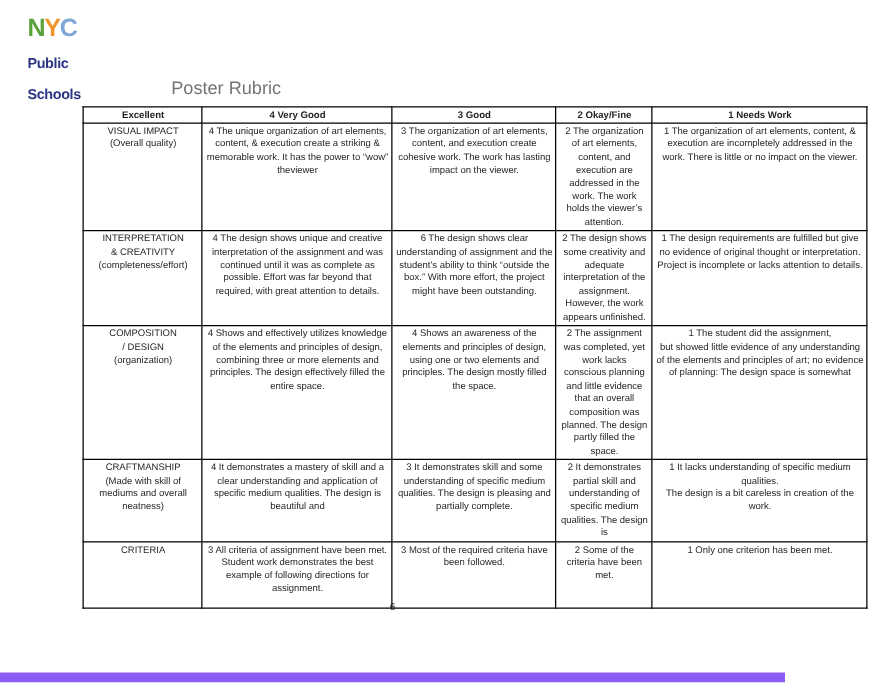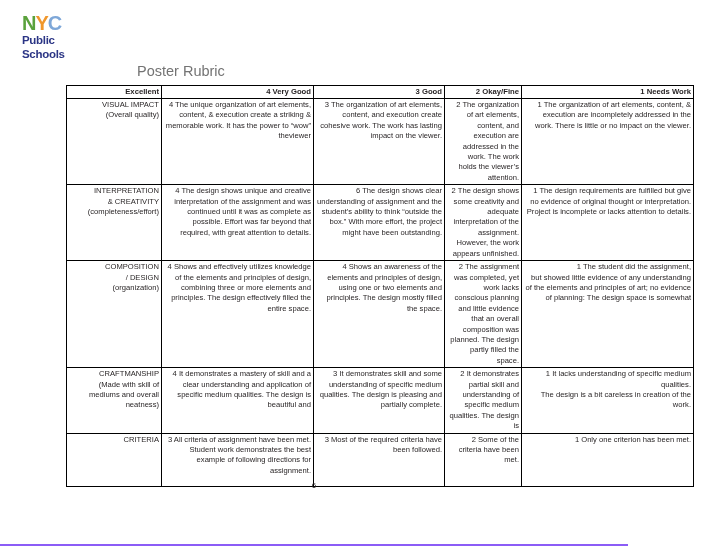--- a/index.html
+++ b/index.html
@@ -7,21 +7,21 @@
     margin: 0; padding: 0;
     width: 704px; height: 546px;
     background: #ffffff;
     font-family: "Liberation Sans", sans-serif;
     overflow: hidden;
   }
   #page {
     position: relative;
     width: 628px; height: 546px;
     background: #ffffff;
-    border-bottom: 2px solid #8b5cf6;
+    border-bottom: 8px solid #8b5cf6;
   }
 
   
   #logo {
     position: absolute;
     left: 22px; top: 14px;
     width: 120px; height: 50px;
   }
   #logo .nyc {
     font-family: "Liberation Sans", sans-serif;
@@ -32,21 +32,21 @@
     height: 19px;
   }
   #logo .nyc span { display: inline-block; }
   #logo .ps {
     font-family: "Liberation Sans", sans-serif;
     font-weight: bold;
     font-size: 11.5px;
     line-height: 12.5px;
     color: #2b3585;
     letter-spacing: -0.3px;
-    margin-top: 1px;
+    margin-top: 12px;
   }
 
   
   #doc-title {
     position: absolute;
     left: 137px; top: 63px;
     font-size: 14.5px;
     color: #737373;
     font-family: "Liberation Sans", sans-serif;
   }
@@ -67,21 +67,21 @@
 
   #rubric td, #rubric th {
     border: 1px solid #000000;
     vertical-align: top;
     padding: 1px 2px 1px 3px;
     font-size: 7.6px;
     line-height: 10.4px;
     color: #231f20;
     font-family: "Liberation Sans", sans-serif;
     overflow: hidden;
-    text-align: right;
+    text-align: center;
   }
   #rubric tr.head th {
     font-weight: bold;
     height: 12px;
     line-height: 11px;
     padding-top: 0px;
     font-size: 7.7px;
   }
   #rubric td.crit {
     font-weight: normal;

